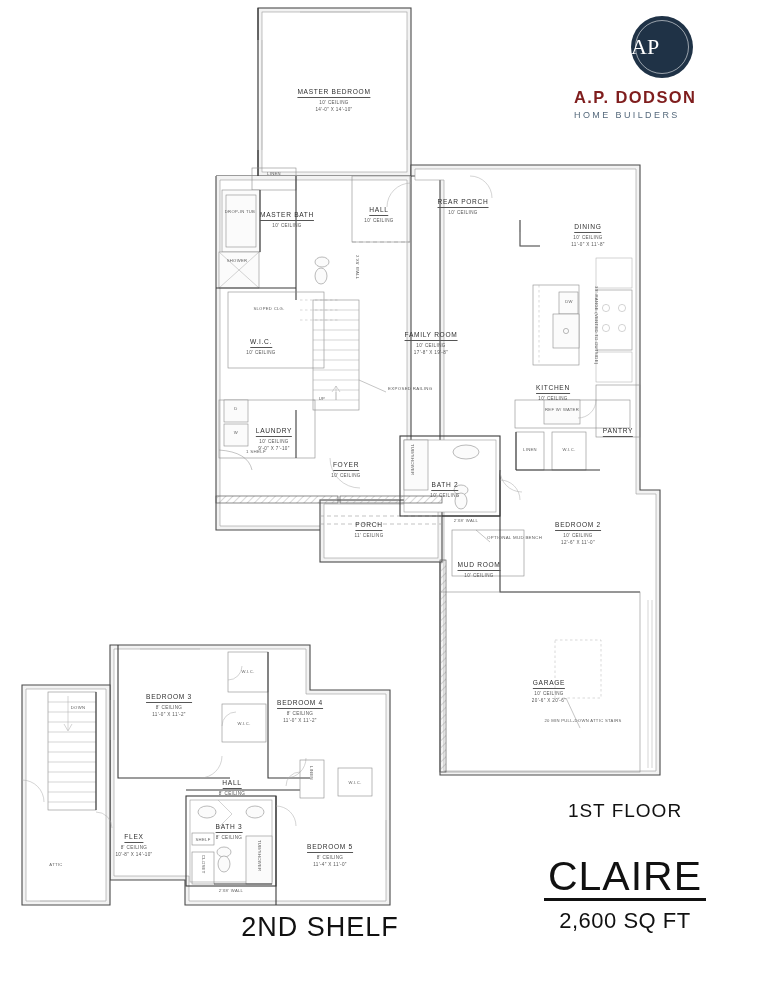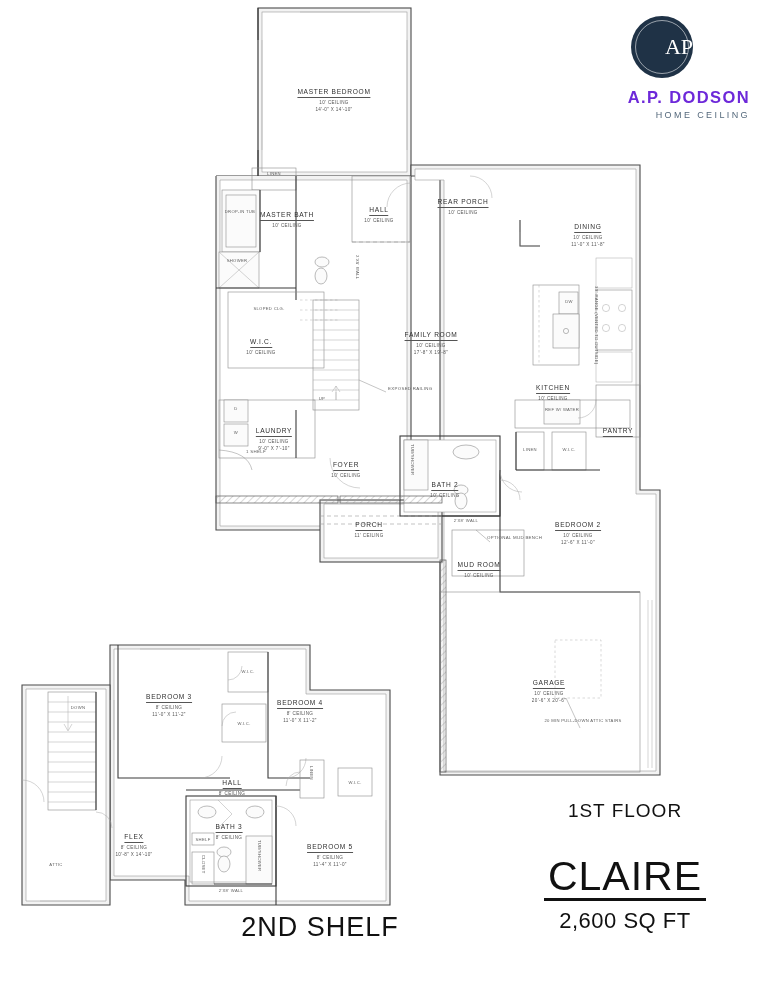--- a/index.html
+++ b/index.html
@@ -20,21 +20,21 @@
     width: 768px;
     height: 994px;
     background: #ffffff;
   }
   
   #logo-block {
     position: absolute;
     right: 18px;
     top: 16px;
     width: 176px;
-    text-align: right;
+    text-align: left;
   }
   #logo-mark {
     width: 62px; height: 62px;
     border-radius: 50%;
     background: #1f3246;
     margin: 0 auto 10px auto;
     position: relative;
   }
   #logo-mark .ring {
     position: absolute;
@@ -45,21 +45,21 @@
   #logo-mark .ap {
     position: absolute;
     left: 0; right: 0; top: 50%;
     transform: translateY(-50%);
     color: #ffffff;
     font-family: "Liberation Serif", serif;
     font-size: 22px;
     letter-spacing: 0px;
   }
   #logo-name {
-    color: #6d28d9;
+    color: #7f1d1d;
     font-size: 16.5px;
     letter-spacing: 1.4px;
     font-weight: bold;
     white-space: nowrap;
   }
   #logo-sub {
     color: #55697c;
     font-size: 9px;
     letter-spacing: 2.4px;
     margin-top: 3px;
@@ -178,21 +178,21 @@
 <body>
 
 <div id="sheet">
 
   <div id="logo-block">
     <div id="logo-mark">
       <div class="ring"></div>
       <div class="ap">AP</div>
     </div>
     <div id="logo-name">A.P. DODSON</div>
-    <div id="logo-sub">HOME CEILING</div>
+    <div id="logo-sub">HOME BUILDERS</div>
   </div>
 
   <svg class="plan" viewBox="0 0 768 994">
     <defs>
       <pattern id="hatch" width="5" height="5" patternTransform="rotate(45)" patternUnits="userSpaceOnUse">
         <line x1="0" y1="0" x2="0" y2="5" stroke="#9a9a9a" stroke-width="0.8"></line>
       </pattern>
     </defs>
 
     <g>

